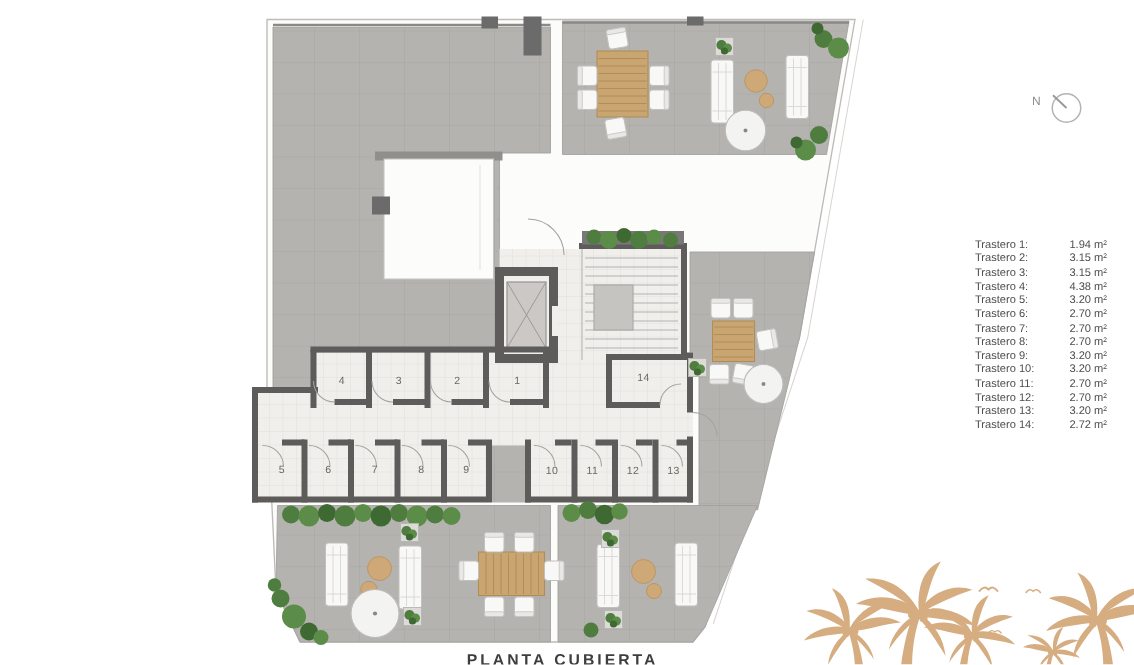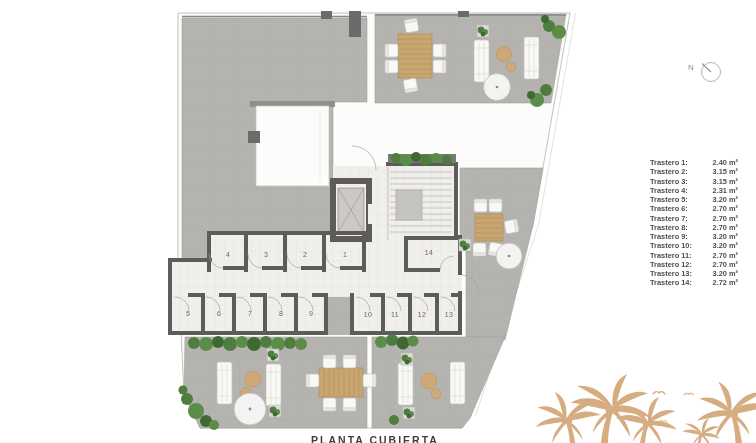--- a/index.html
+++ b/index.html
@@ -28,21 +28,21 @@
   .g1{fill:var(--green);} .g2{fill:#5b8c48;} .g3{fill:#3f6933;}
   .planterbox{fill:#dcdbd8;stroke:#b8b6b3;stroke-width:.6;}
   .arc{stroke:#a5a3a0;stroke-width:.7;fill:none;}
   .tread{stroke:#b4b2af;stroke-width:.7;fill:none;}
   .palmfill{fill:var(--palm);}
   .birdline{stroke:var(--palm);stroke-width:1.3;fill:none;stroke-linecap:round;}
 
   .room-num{position:absolute;width:18px;text-align:center;font-size:7px;color:#6b6762;
             letter-spacing:.3px;user-select:none;}
   .legend{position:absolute;left:650px;top:158px;width:88px;font-size:7.4px;color:#4d4d4d;}
-  .legend-row{display:flex;justify-content:space-between;line-height:9.25px;white-space:nowrap;font-weight:bold;}
+  .legend-row{display:flex;justify-content:space-between;line-height:9.25px;white-space:nowrap;}
   .plan-title{position:absolute;left:240px;top:434px;width:270px;text-align:center;
               font-size:10.5px;font-weight:bold;letter-spacing:2px;color:#3e3e3e;}
 </style>
 </head>
 <body>
 
 <div class="stage">
 
 <svg width="756" height="443" viewBox="0 0 756 443">
   <defs>
@@ -342,33 +342,33 @@
       <span class="room-num" style="left: 359px; top: 311px; position: absolute;">10</span>
       <span class="room-num" style="left: 386px; top: 311px; position: absolute;">11</span>
       <span class="room-num" style="left: 413px; top: 311px; position: absolute;">12</span>
       <span class="room-num" style="left: 440px; top: 311px; position: absolute;">13</span>
       <span class="room-num" style="left: 420px; top: 249px; position: absolute;">14</span>
     </div>
 
 <div class="legend" id="legend">
       <div class="legend-row">
         <span>Trastero 1:</span>
-        <span>2.40 m²</span>
+        <span>1.94 m²</span>
       </div>
       <div class="legend-row">
         <span>Trastero 2:</span>
         <span>3.15 m²</span>
       </div>
       <div class="legend-row">
         <span>Trastero 3:</span>
         <span>3.15 m²</span>
       </div>
       <div class="legend-row">
         <span>Trastero 4:</span>
-        <span>2.31 m²</span>
+        <span>4.38 m²</span>
       </div>
       <div class="legend-row">
         <span>Trastero 5:</span>
         <span>3.20 m²</span>
       </div>
       <div class="legend-row">
         <span>Trastero 6:</span>
         <span>2.70 m²</span>
       </div>
       <div class="legend-row">

